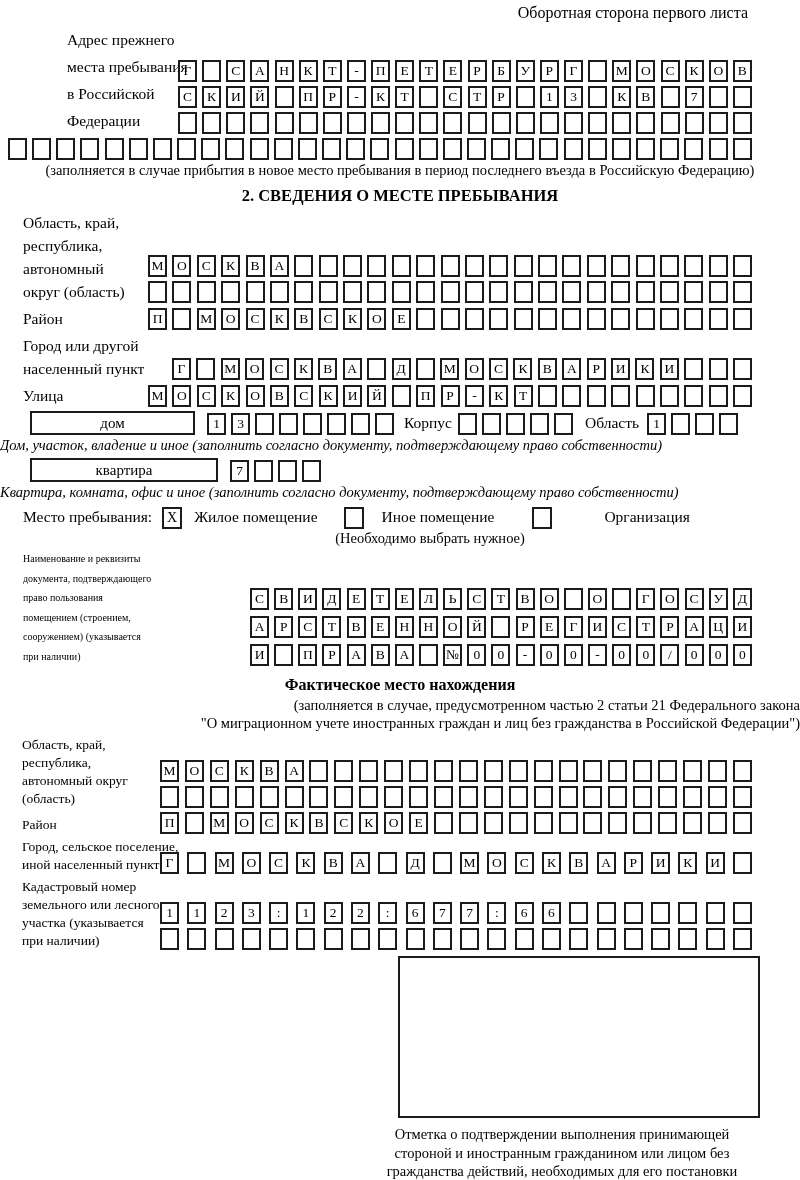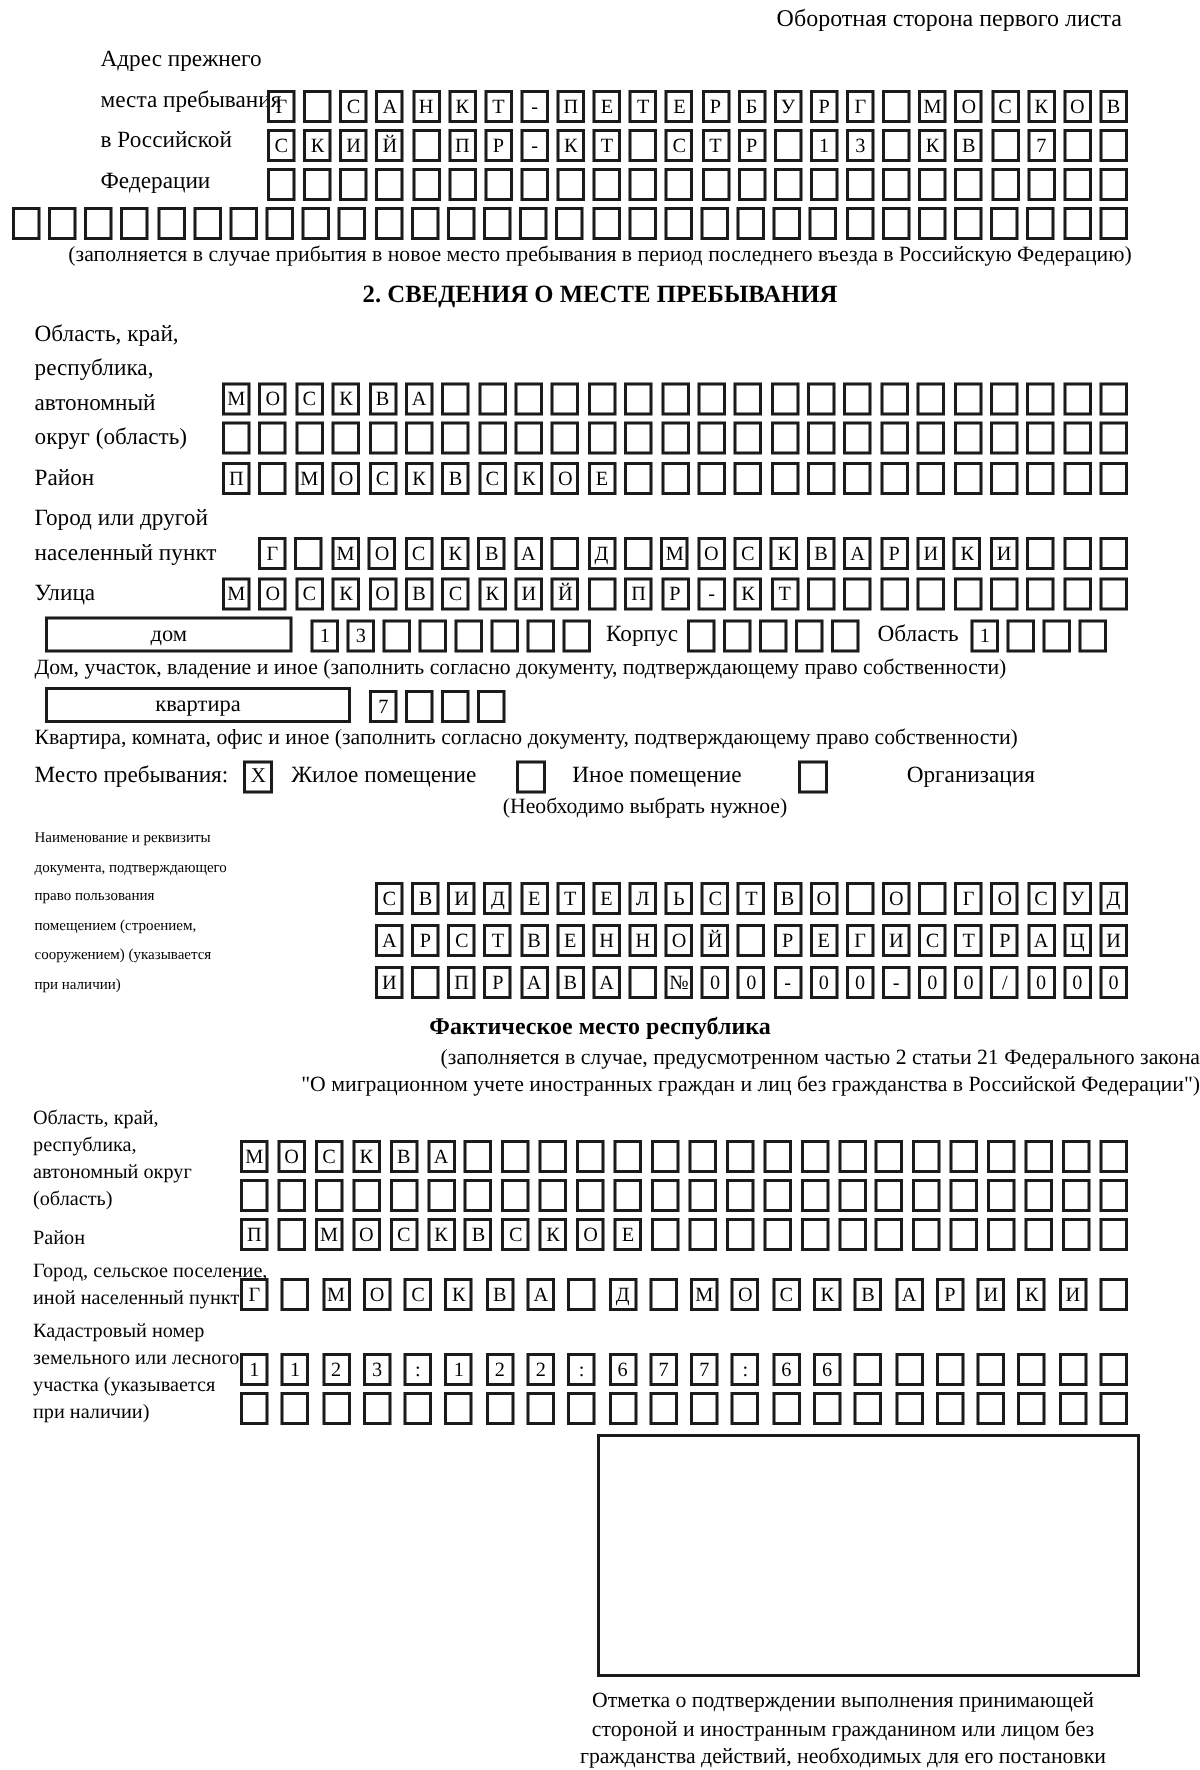--- a/index.html
+++ b/index.html
@@ -20,21 +20,21 @@
   .stack{display:flex;flex-direction:column;gap:4px;}
   .cells{display:flex;justify-content:space-between;flex:none;}
   .cell{
     box-sizing:border-box;flex:none;
     width:19px;height:22px;border:2px solid #1b1b1b;
     font-size:13.5px;line-height:18px;text-align:center;overflow:hidden;
   }
   .w574{width:574px}.w744{width:744px}.w604{width:604px}.w580{width:580px}
   .w502{width:502px}.w592{width:592px}.w187{width:187px}.w115{width:115px}.w91{width:91px}
   .caption{font-size:14.5px;text-align:center;margin-top:2px;}
-  .caption-left{font-size:14.5px;padding-left:23px;margin-top:2px;}
+  .caption-left{font-size:14.5px;margin-top:2px;font-style:italic;}
   .h-main{font-weight:bold;font-size:16.5px;text-align:center;margin:7px 0 5px 0;}
   .h-sub{font-weight:bold;font-size:16px;text-align:center;margin:10px 0 3px 0;}
   .subtle{font-size:14.5px;text-align:right;margin-top:1px;}
   .bigbox{
     box-sizing:border-box;border:2px solid #1b1b1b;height:24px;
     text-align:center;font-size:15px;line-height:20px;flex:none;
   }
   .inline-lbl{font-size:15.5px;line-height:24px;flex:none;}
   .chk{box-sizing:border-box;flex:none;width:20px;height:22px;border:2px solid #1b1b1b;
        text-align:center;font-size:14px;line-height:18px;margin-top:1px;}
@@ -354,21 +354,21 @@
     <div class="cells w91" style="margin-left:8px">
         <div class="cell">1</div>
         <div class="cell"></div>
         <div class="cell"></div>
         <div class="cell"></div>
       </div>
   </div>
   <div class="caption-left">Дом, участок, владение и иное (заполнить согласно документу, подтверждающему право собственности)</div>
 
   <div class="frow mt4" style="margin-left:30px">
-    <div class="bigbox" style="width:204px">квартира</div>
+    <div class="bigbox" style="width:188px">квартира</div>
     <div class="cells w91" style="margin-left:12px">
         <div class="cell">7</div>
         <div class="cell"></div>
         <div class="cell"></div>
         <div class="cell"></div>
       </div>
   </div>
   <div class="caption-left">Квартира, комната, офис и иное (заполнить согласно документу, подтверждающему право собственности)</div>
 
   <div class="frow mt4" style="padding-left:23px">
@@ -455,21 +455,21 @@
           <div class="cell">0</div>
           <div class="cell">0</div>
           <div class="cell">/</div>
           <div class="cell">0</div>
           <div class="cell">0</div>
           <div class="cell">0</div>
         </div>
     </div>
   </div>
 
-  <div class="h-sub">Фактическое место республика</div>
+  <div class="h-sub">Фактическое место нахождения</div>
   <div class="subtle">(заполняется в случае, предусмотренном частью 2 статьи 21 Федерального закона</div>
   <div class="subtle">"О миграционном учете иностранных граждан и лиц без гражданства в Российской Федерации")</div>
 
   <div class="frow mt4">
     <div class="lbl lblD">Область, край,
 республика,
 автономный округ
 (область)</div>
     <div class="stack">
       <div class="cells w592">

